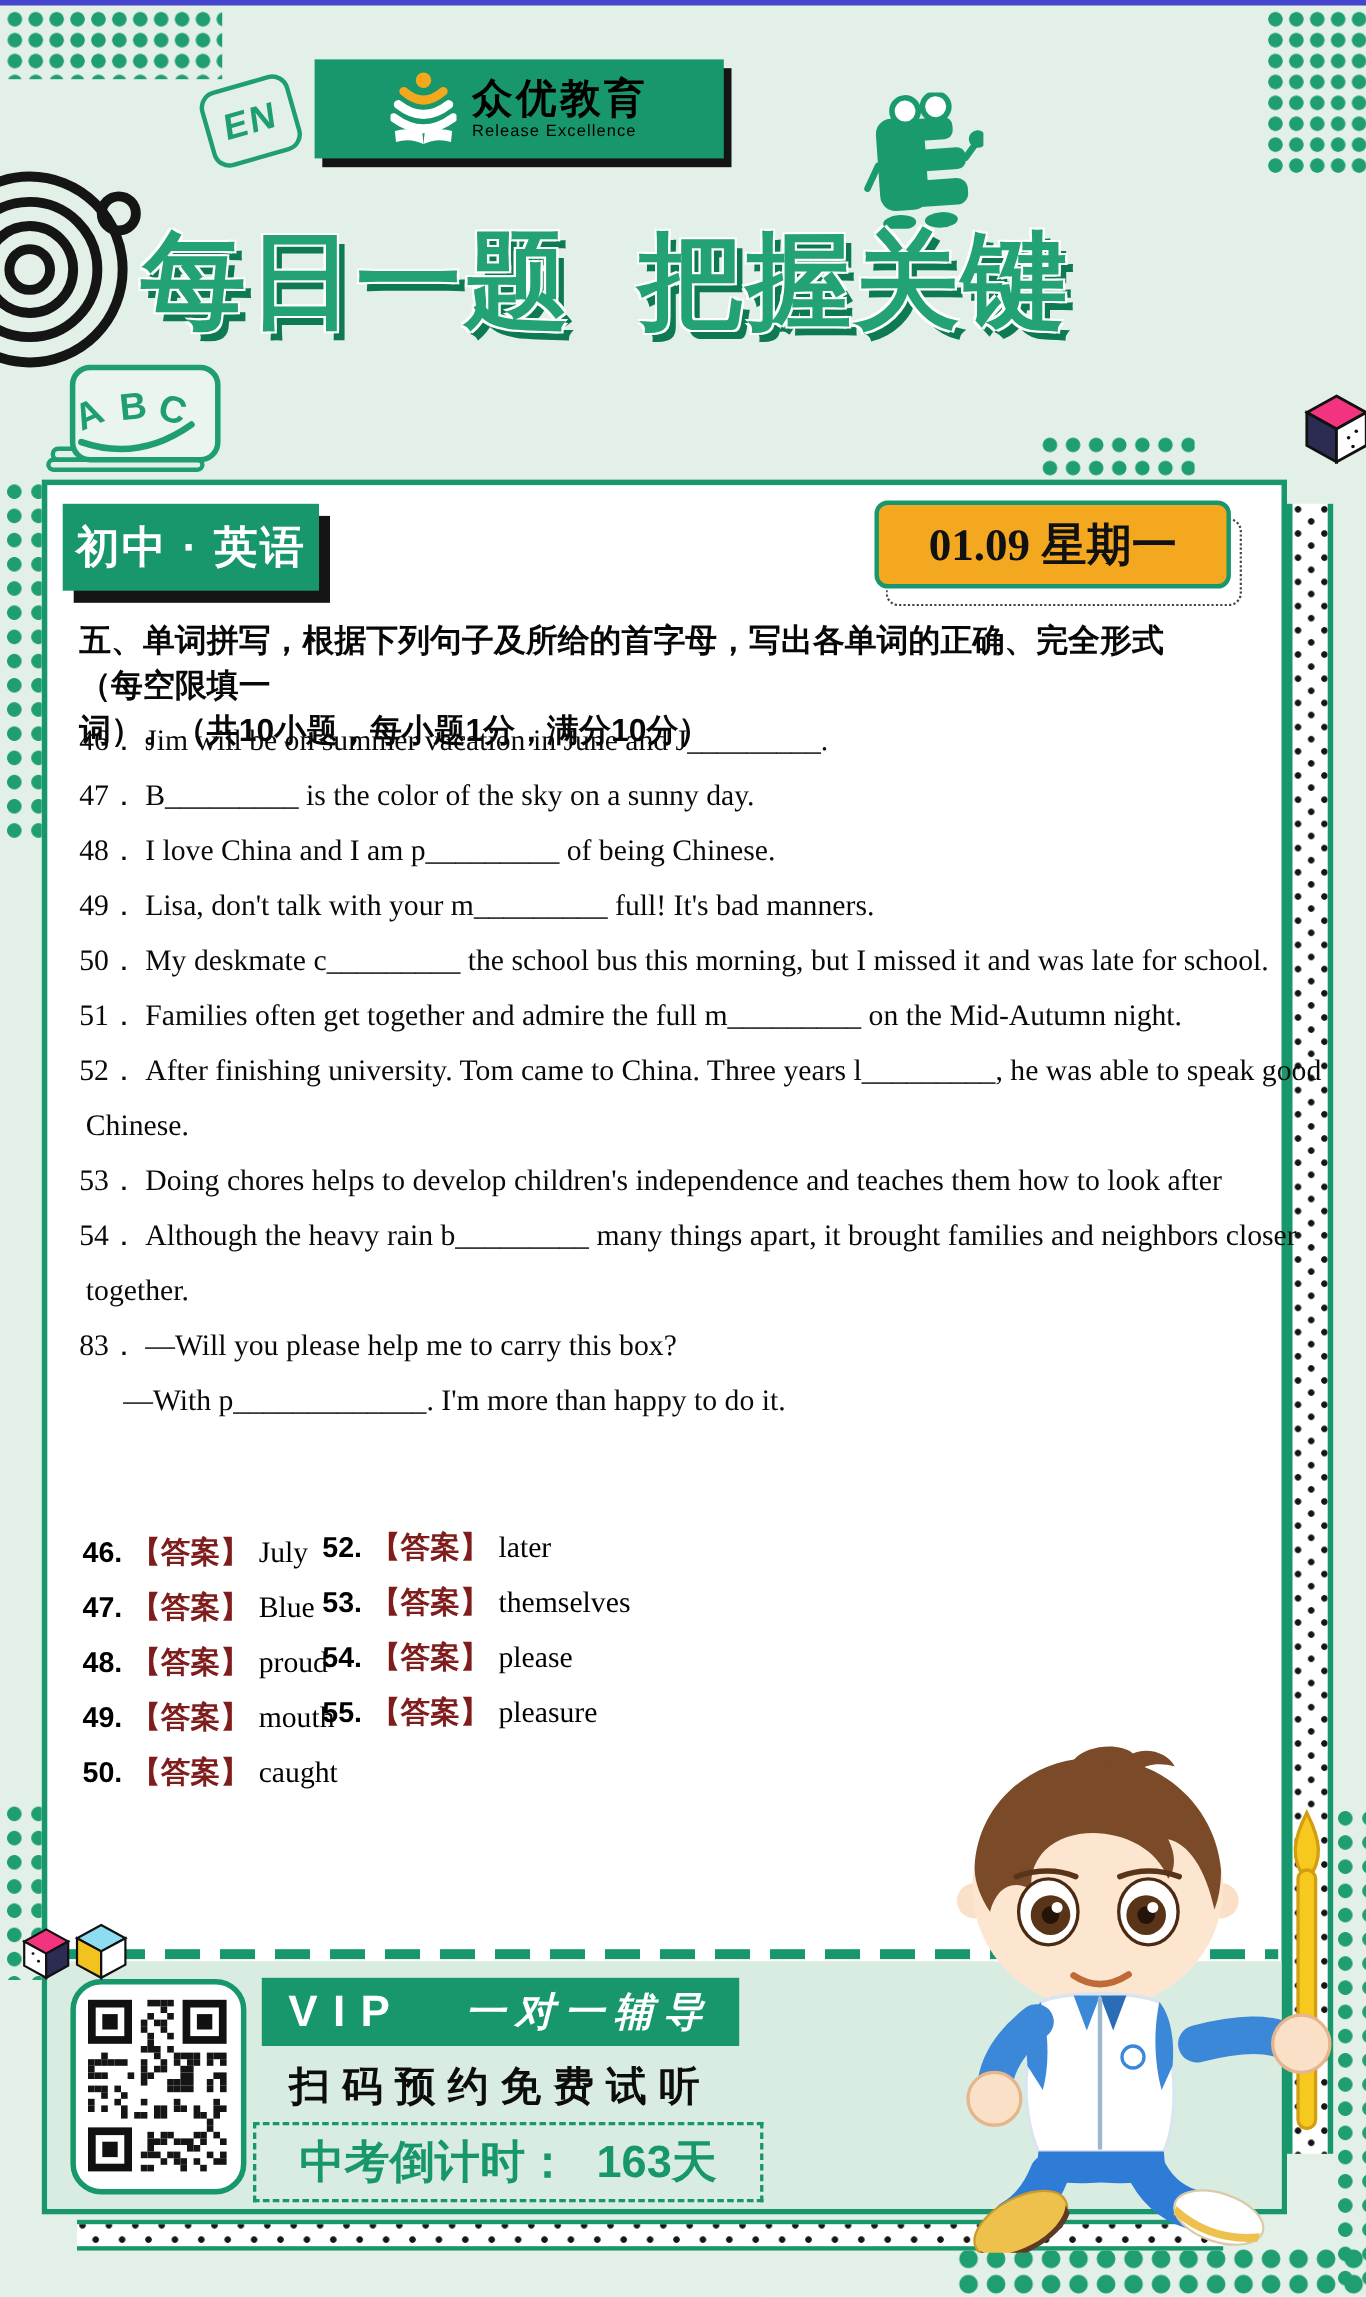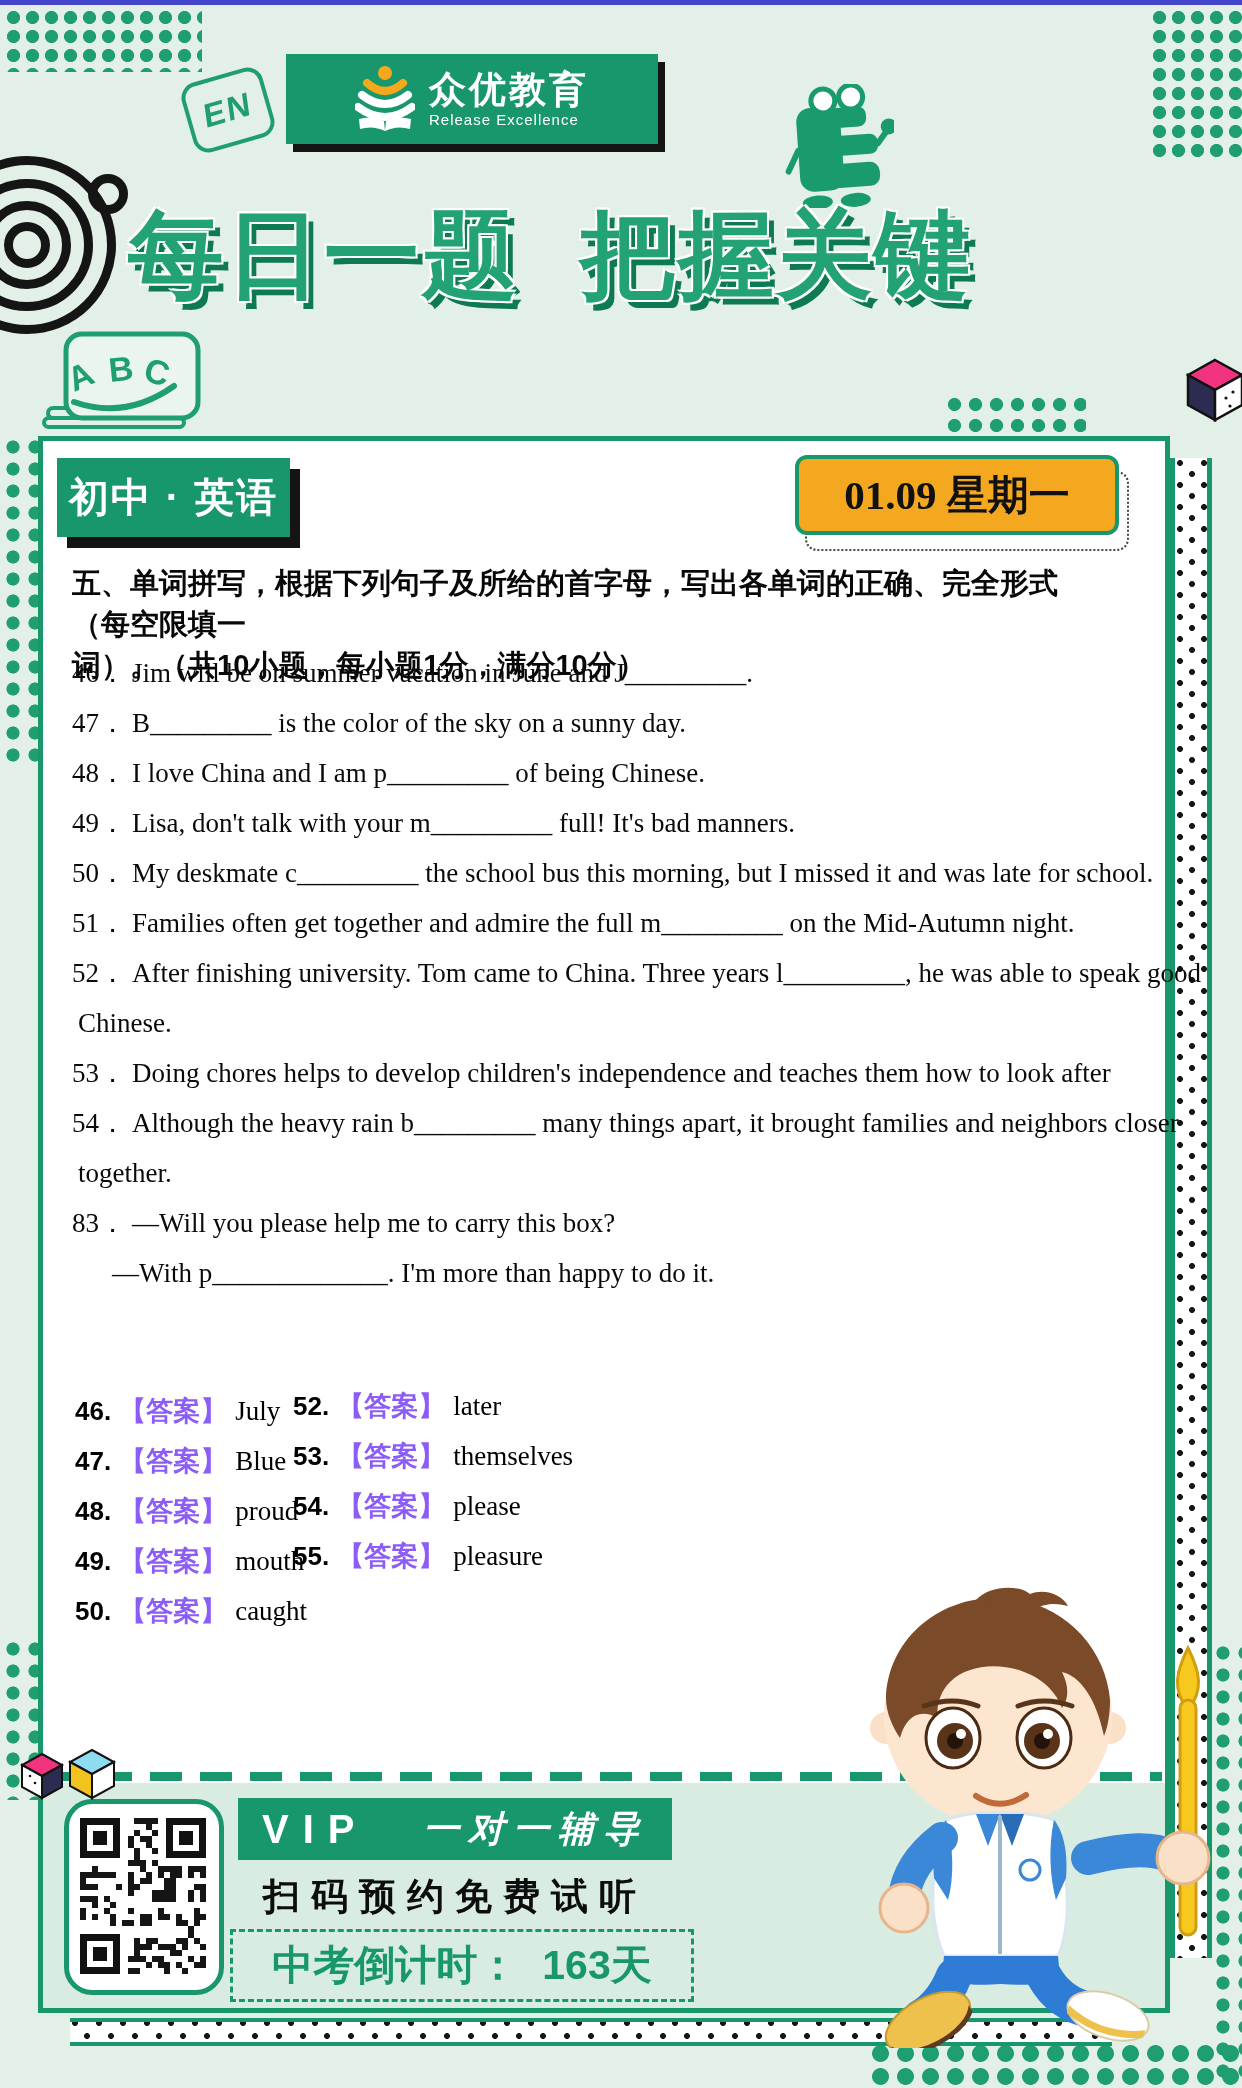--- a/index.html
+++ b/index.html
@@ -15,21 +15,21 @@
   .dots-l1{left:2px;top:436px;width:36px;height:330px;background-size:22px 22px;}
   .dots-l2{left:2px;top:1638px;width:36px;height:162px;background-size:22px 22px;}
   .dots-rcol{left:1212px;top:1642px;width:30px;height:440px;background-size:22px 22px;}
   .dots-br{left:868px;top:2042px;width:374px;height:46px;
            background-image:radial-gradient(circle,#1f9e6f 8px,transparent 8.8px);background-size:25px 23px;}
   
   .topline{left:0;top:0;width:1242px;height:5px;background:#4444cc;}
   
   .logo-banner{left:286px;top:54px;width:372px;height:90px;background:#17976b;
                box-shadow:7px 8px 0 #141414;display:flex;align-items:center;justify-content:center;gap:14px;}
-  .brand-col{display:flex;flex-direction:column;color:#ffffff;}
+  .brand-col{display:flex;flex-direction:column;color:#000000;}
   .brand-name{font-size:37px;font-weight:900;letter-spacing:3px;line-height:42px;}
   .brand-tag{font-size:15px;letter-spacing:1px;line-height:18px;}
   
   .en-stamp{left:186px;top:74px;width:76px;height:64px;border:4px solid #1f9e6f;border-radius:16px;
             transform:rotate(-16deg);display:flex;align-items:center;justify-content:center;
             color:#1f9e6f;font-size:33px;font-weight:800;letter-spacing:2px;}
   .en-stamp span{transform:skewX(-8deg);}
   
   .ring{position:absolute;border:9px solid #151515;border-radius:50%;box-sizing:border-box;}
   
@@ -66,21 +66,21 @@
           font-size:27px;color:#0a0a0a;}
   .qline{height:50px;line-height:50px;white-space:nowrap;}
   .qline .qnum{margin-right:6px;}
   .qline.ind{padding-left:34px;}
   
   .ans-col{position:absolute;font-size:27px;}
   .ans-col1{left:75px;top:1386px;}
   .ans-col2{left:293px;top:1381px;}
   .ans-row{height:50px;line-height:50px;white-space:nowrap;}
   .anum{font-weight:700;font-size:26px;margin-right:8px;}
-  .alabel{color:#8b5cf6;font-weight:700;}
+  .alabel{color:#7f1d1d;font-weight:700;}
   .aword{font-family:"Liberation Serif","DejaVu Serif",serif;margin-left:8px;}
   
   .promo-bg{left:43px;top:1783px;width:1122px;height:225px;background:#d9ece2;}
   .dash-sep{left:50px;top:1772px;width:1112px;height:9px;
             background:repeating-linear-gradient(90deg,#17976b 0 32px,transparent 32px 50px);}
   .qr-frame{left:64px;top:1799px;width:160px;height:196px;background:#fff;border:5px solid #17976b;
             border-radius:28px;box-sizing:border-box;}
   #qr-box{position:absolute;left:11px;top:14px;width:126px;height:156px;}
   #qr-box i{position:absolute;width:6px;height:6px;background:#151515;}
   .qf{position:absolute;width:40px;height:40px;border:7px solid #111;background:#fff;box-sizing:border-box;}

